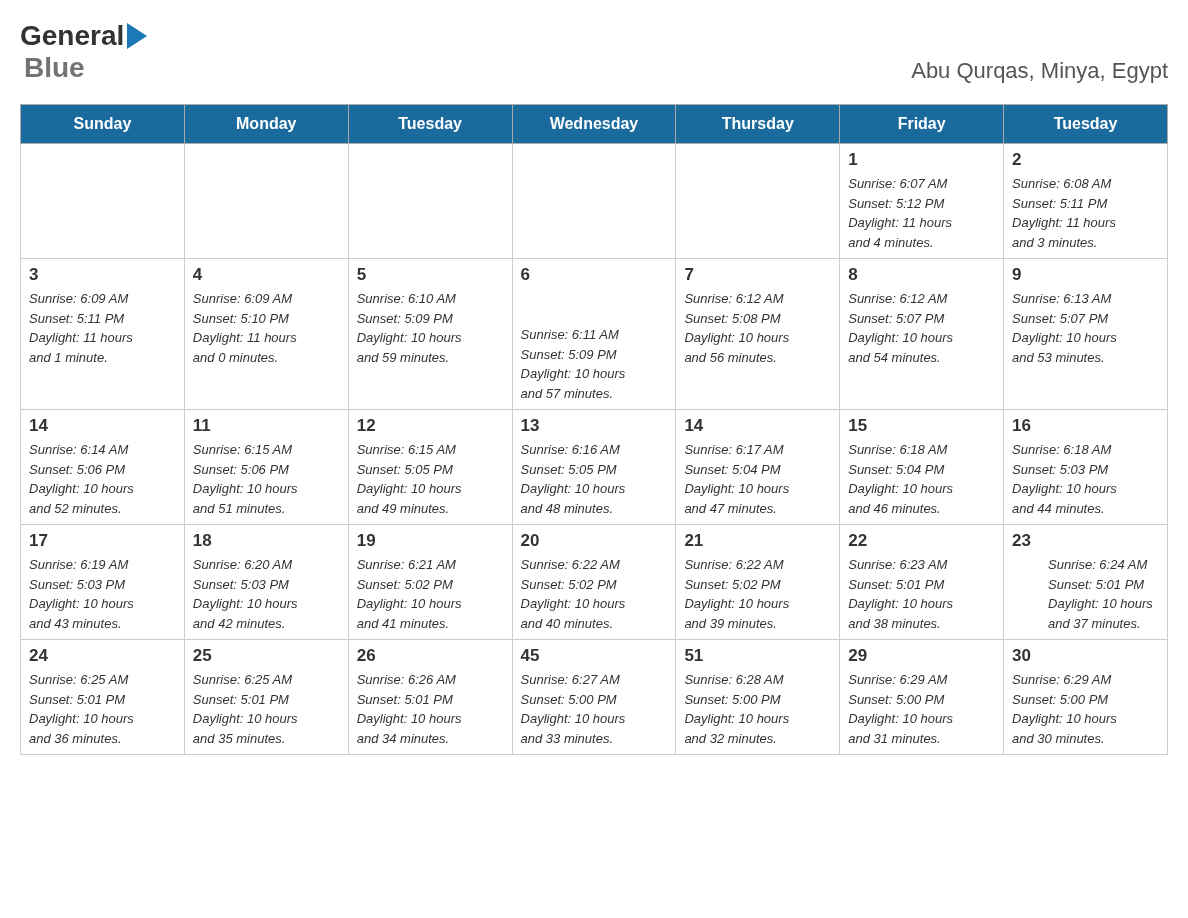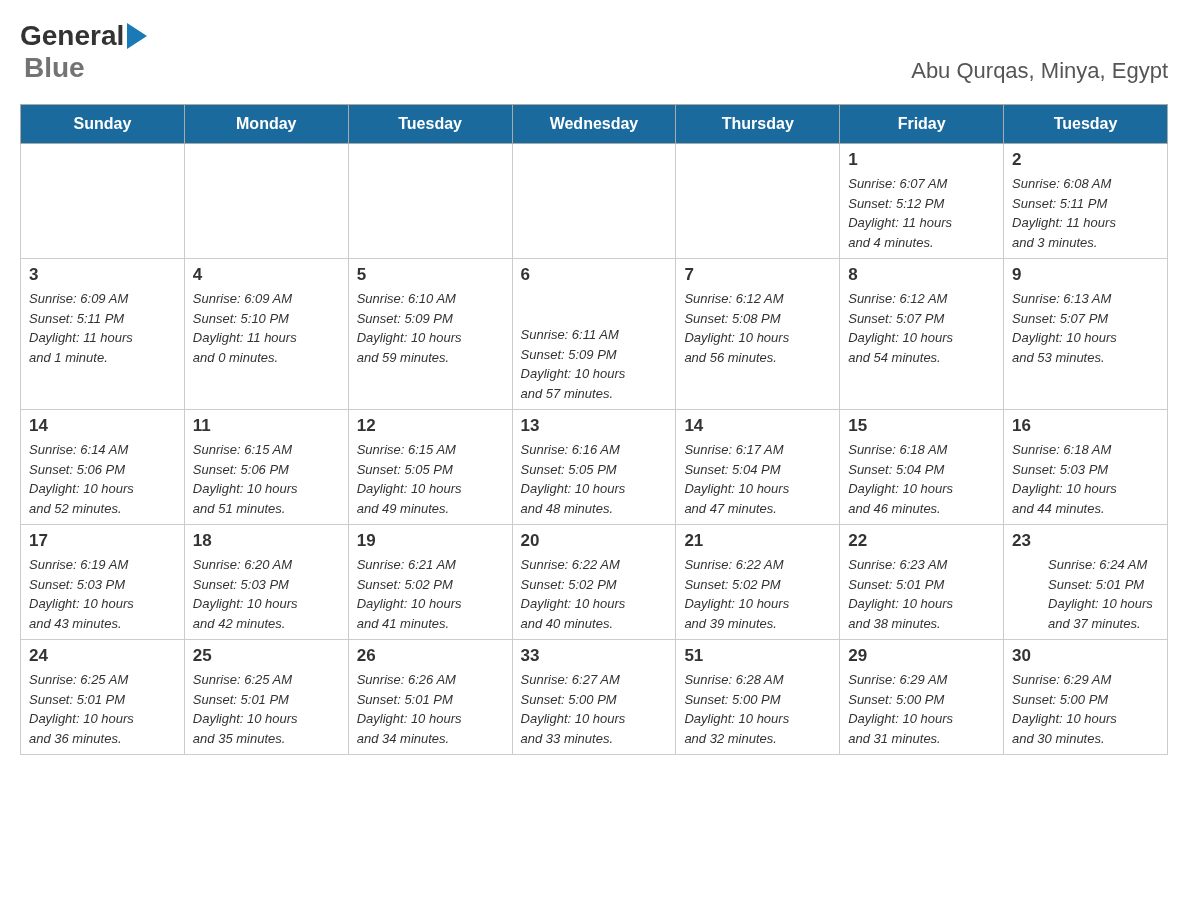--- a/index.html
+++ b/index.html
@@ -324,21 +324,21 @@
 and 35 minutes.</div>
         </td>
         <td>
           <span class="day-number">26</span>
           <div class="day-info" style="white-space: pre-line;">Sunrise: 6:26 AM
 Sunset: 5:01 PM
 Daylight: 10 hours
 and 34 minutes.</div>
         </td>
         <td>
-          <span class="day-number">33</span>
+          <span class="day-number">45</span>
           <div class="day-info" style="white-space: pre-line;">Sunrise: 6:27 AM
 Sunset: 5:00 PM
 Daylight: 10 hours
 and 33 minutes.</div>
         </td>
         <td>
           <span class="day-number">51</span>
           <div class="day-info" style="white-space: pre-line;">Sunrise: 6:28 AM
 Sunset: 5:00 PM
 Daylight: 10 hours

